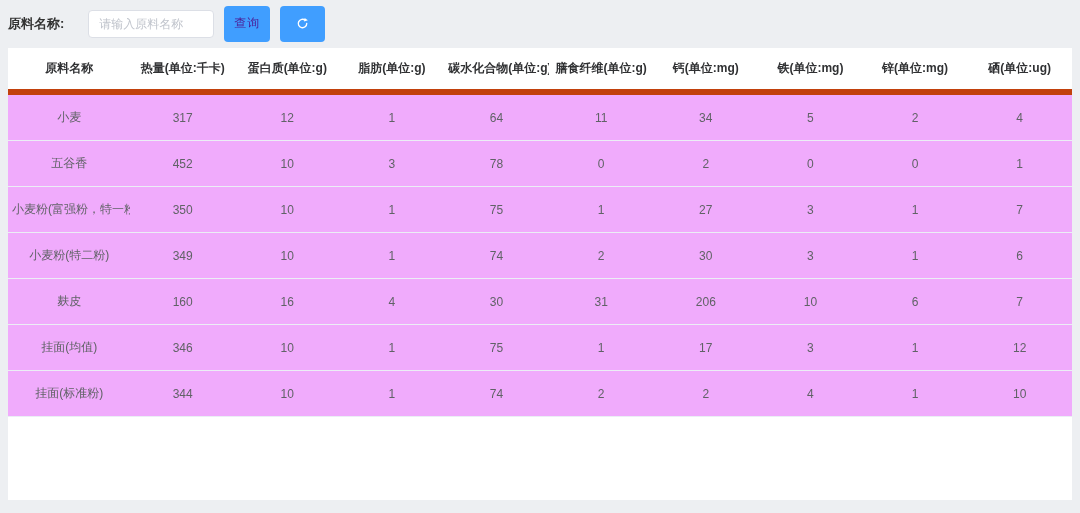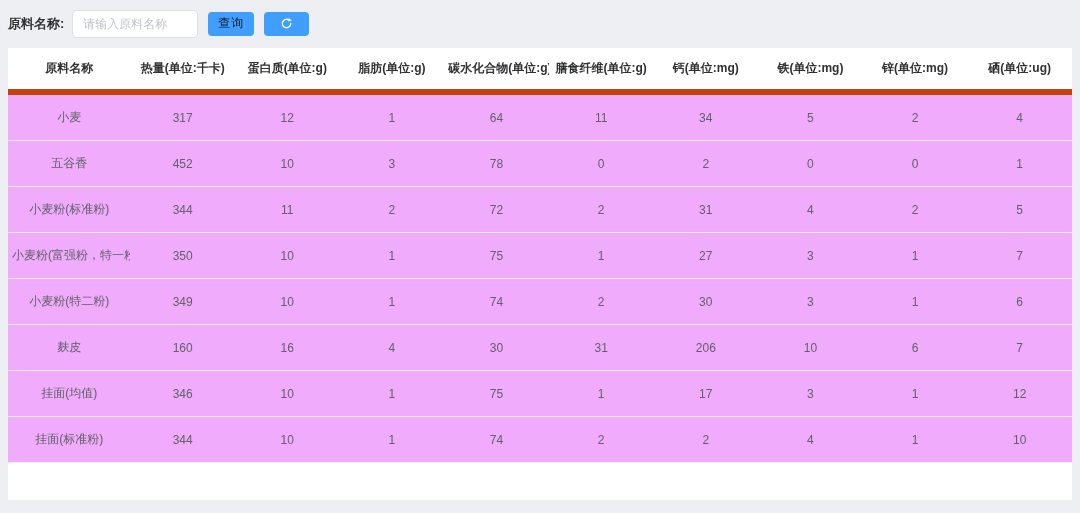--- a/index.html
+++ b/index.html
@@ -15,42 +15,42 @@
   .search-bar {
     display: flex;
     align-items: center;
     padding: 10px 8px 11px 8px;
     height: 48px;
   }
   .search-label {
     font-size: 13px;
     font-weight: 700;
     color: #333;
-    margin-right: 8px;
+    margin-right: 24px;
     white-space: nowrap;
   }
   .search-input {
     width: 126px;
     height: 28px;
     border: 1px solid #dcdfe6;
     border-radius: 4px;
     background: #fff;
     padding: 0 10px;
     font-size: 12px;
     color: #606266;
     outline: none;
     font-family: inherit;
   }
   .search-input::placeholder { color: #c0c4cc; }
   .btn {
-    height: 24px;
+    height: 36px;
     border: none;
     border-radius: 4px;
     background: #409eff;
-    color: #0f172a;
+    color: #4c1d95;
     font-size: 12px;
     font-family: inherit;
     cursor: pointer;
     display: inline-flex;
     align-items: center;
     justify-content: center;
   }
   .btn-query { width: 46px; margin-left: 10px; letter-spacing: 1px; }
   .btn-refresh { width: 45px; margin-left: 10px; }
   .btn-refresh svg { display: block; }
@@ -142,32 +142,20 @@
             <td>10</td>
             <td>3</td>
             <td>78</td>
             <td>0</td>
             <td>2</td>
             <td>0</td>
             <td>0</td>
             <td>1</td>
           </tr>
           <tr>
-            <td>小麦粉(标准粉)</td>
-            <td>344</td>
-            <td>11</td>
-            <td>2</td>
-            <td>72</td>
-            <td>2</td>
-            <td>31</td>
-            <td>4</td>
-            <td>2</td>
-            <td>5</td>
-          </tr>
-          <tr>
             <td>小麦粉(富强粉，特一粉)</td>
             <td>350</td>
             <td>10</td>
             <td>1</td>
             <td>75</td>
             <td>1</td>
             <td>27</td>
             <td>3</td>
             <td>1</td>
             <td>7</td>

